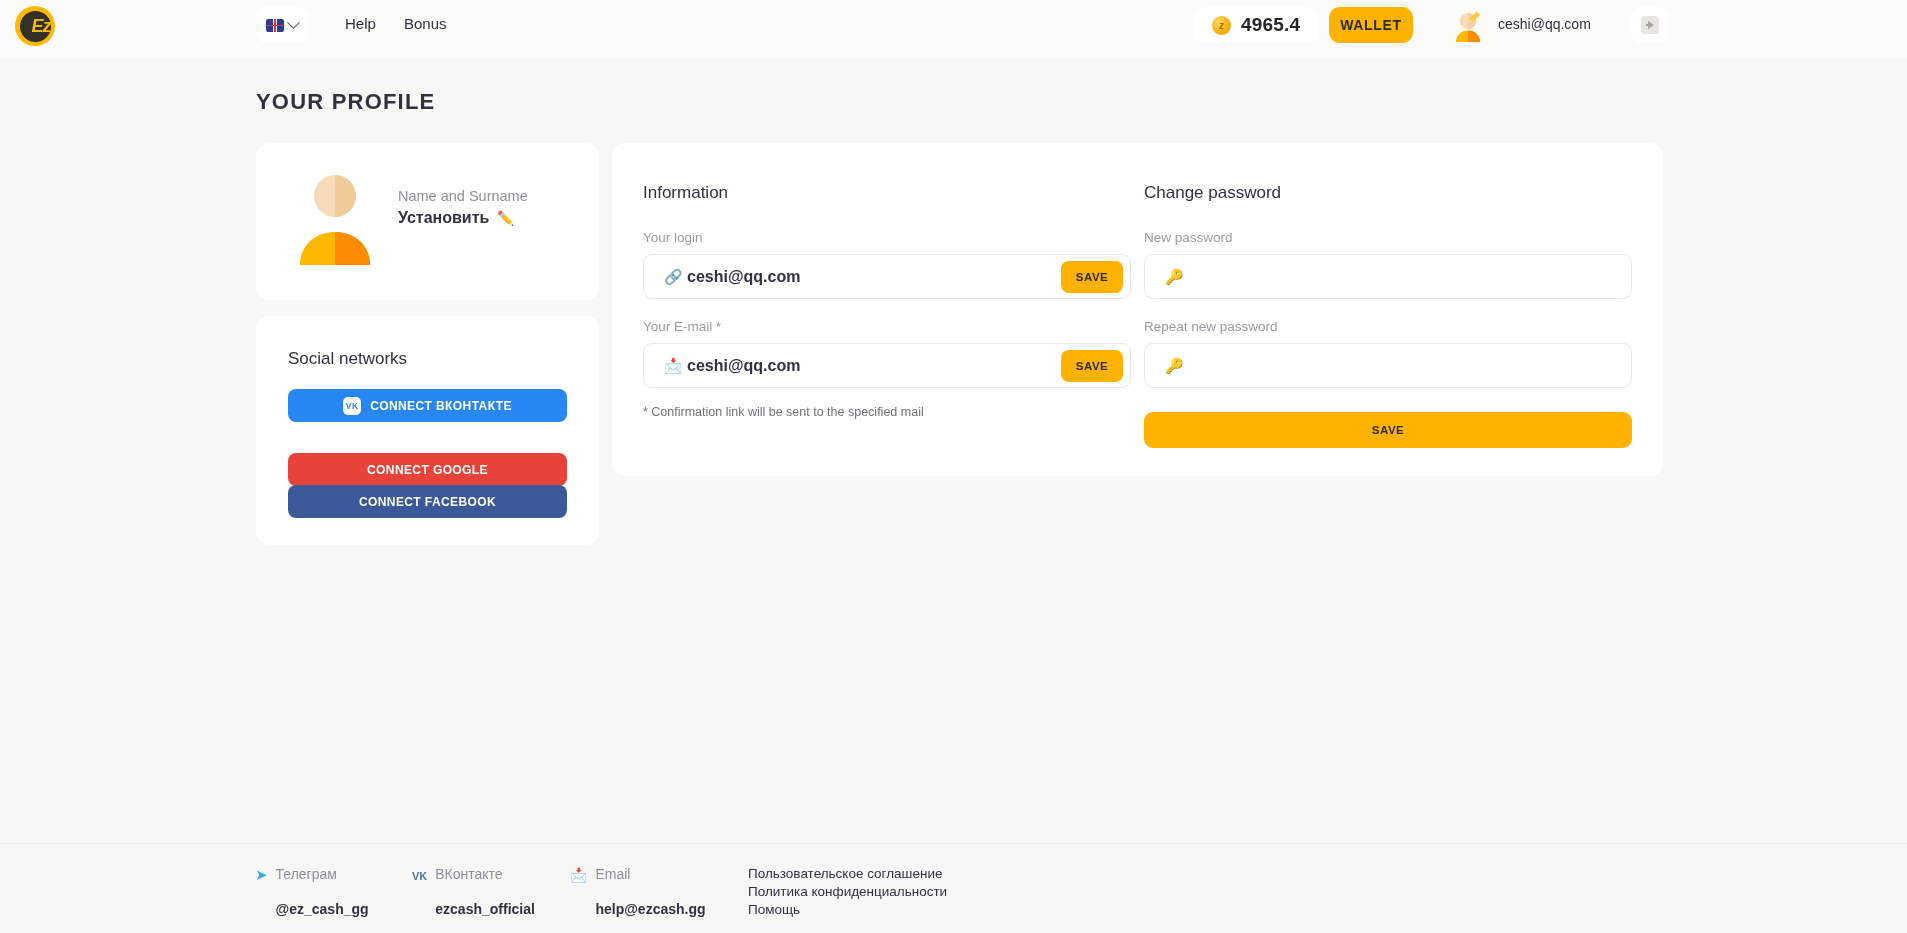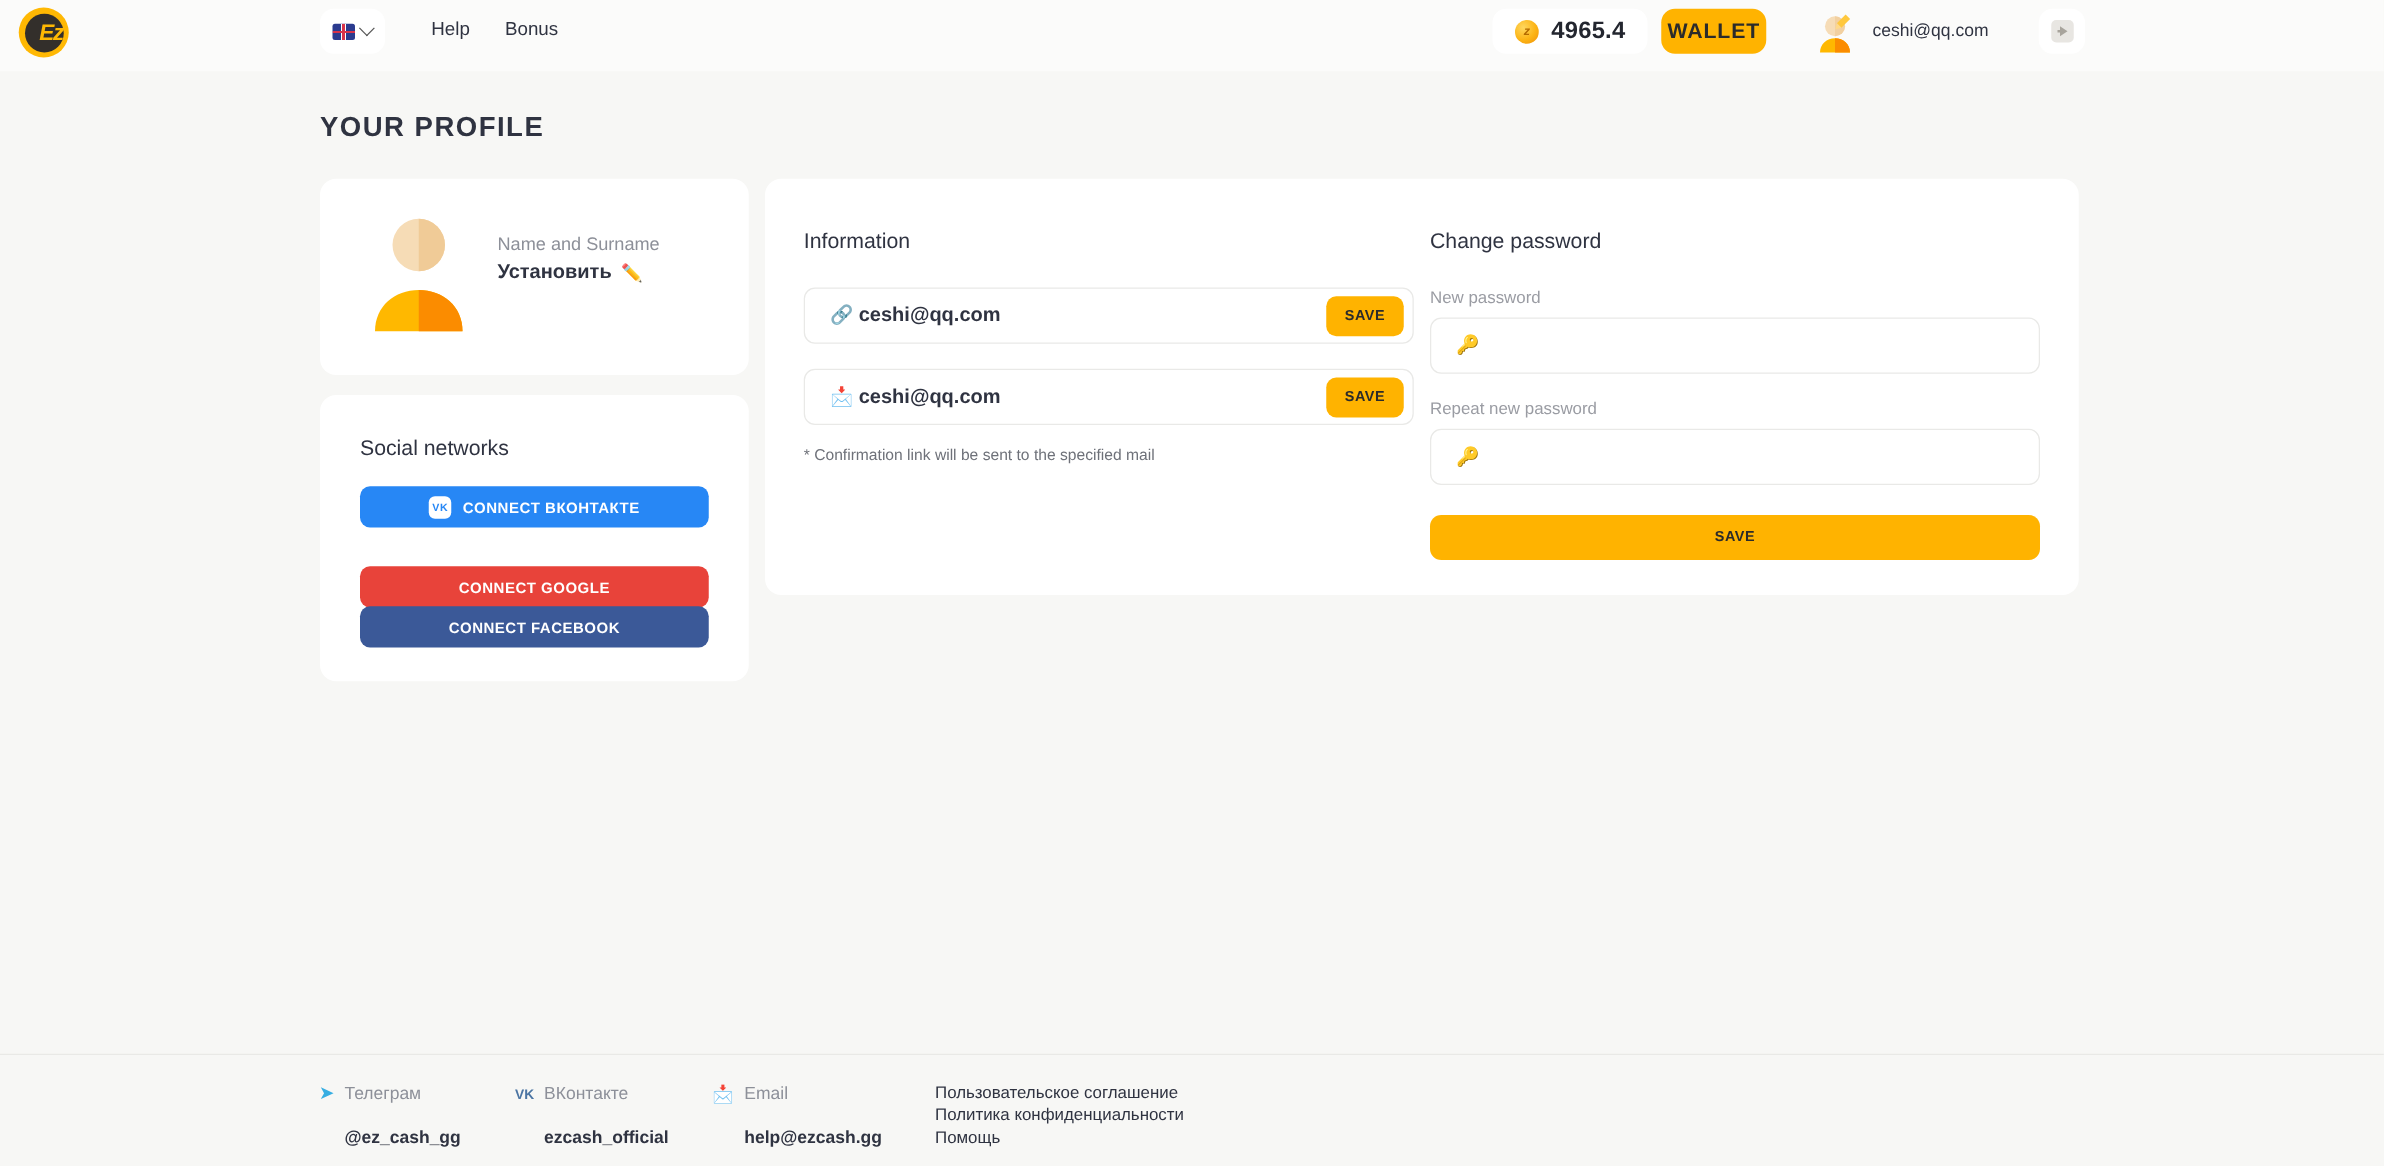--- a/index.html
+++ b/index.html
@@ -87,21 +87,21 @@
     flex-shrink: 0;
   }
   .balance-val {
     font-size: 19px; font-weight: bold; color: #23262f; letter-spacing: .2px;
   }
 
   .wallet-btn {
     position: absolute; left: 1329px; top: 7px;
     width: 84px; height: 36px; border-radius: 11px;
     background: #ffb300; border: none;
-    font-family: inherit; font-size: 17px; font-weight: bold;
+    font-family: inherit; font-size: 14px; font-weight: bold;
     letter-spacing: .7px; color: #2b2b2b; cursor: pointer;
   }
 
   .avatar-head {
     position: absolute; left: 1448px; top: 6px;
     width: 40px; height: 40px;
   }
   .user-email {
     position: absolute; left: 1498px; top: 16px;
     font-size: 14px; color: #2f3341;
@@ -326,26 +326,28 @@
   <button class="social-btn" id="btn-facebook">
     <span>CONNECT FACEBOOK</span>
   </button>
 </div>
 
 <div class="card" id="main-card">
 
   <div class="col" id="col-info">
     <div class="col-title">Information</div>
 
+    <div class="field-label">Your login</div>
     <div class="input-wrap">
       <span class="input-ico">🔗</span>
       <input class="input-val" value="ceshi@qq.com" style="">
       <button class="inline-save">SAVE</button>
     </div>
 
+    <div class="field-label">Your E-mail *</div>
     <div class="input-wrap">
       <span class="input-ico">📩</span>
       <input class="input-val" value="ceshi@qq.com" style="">
       <button class="inline-save">SAVE</button>
     </div>
 
     <div class="hint">* Confirmation link will be sent to the specified mail</div>
   </div>
 
   <div class="col" id="col-pass">

